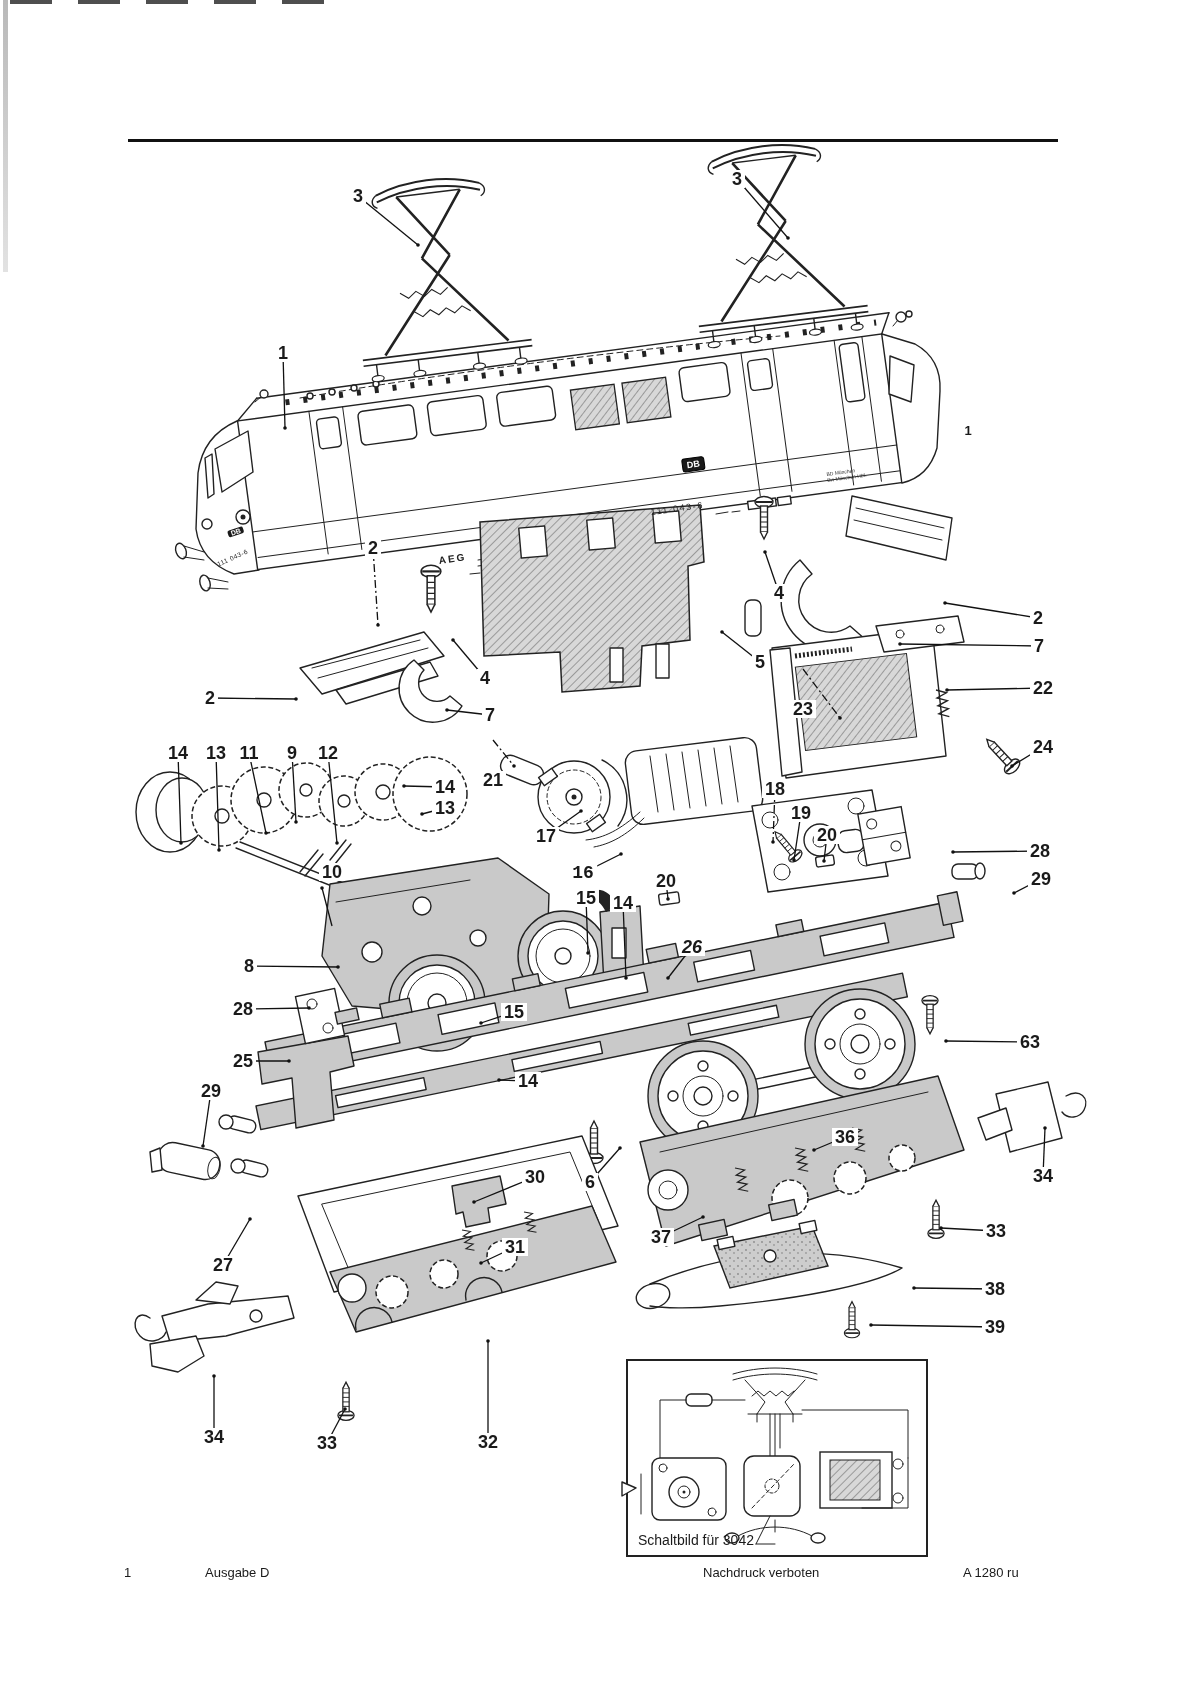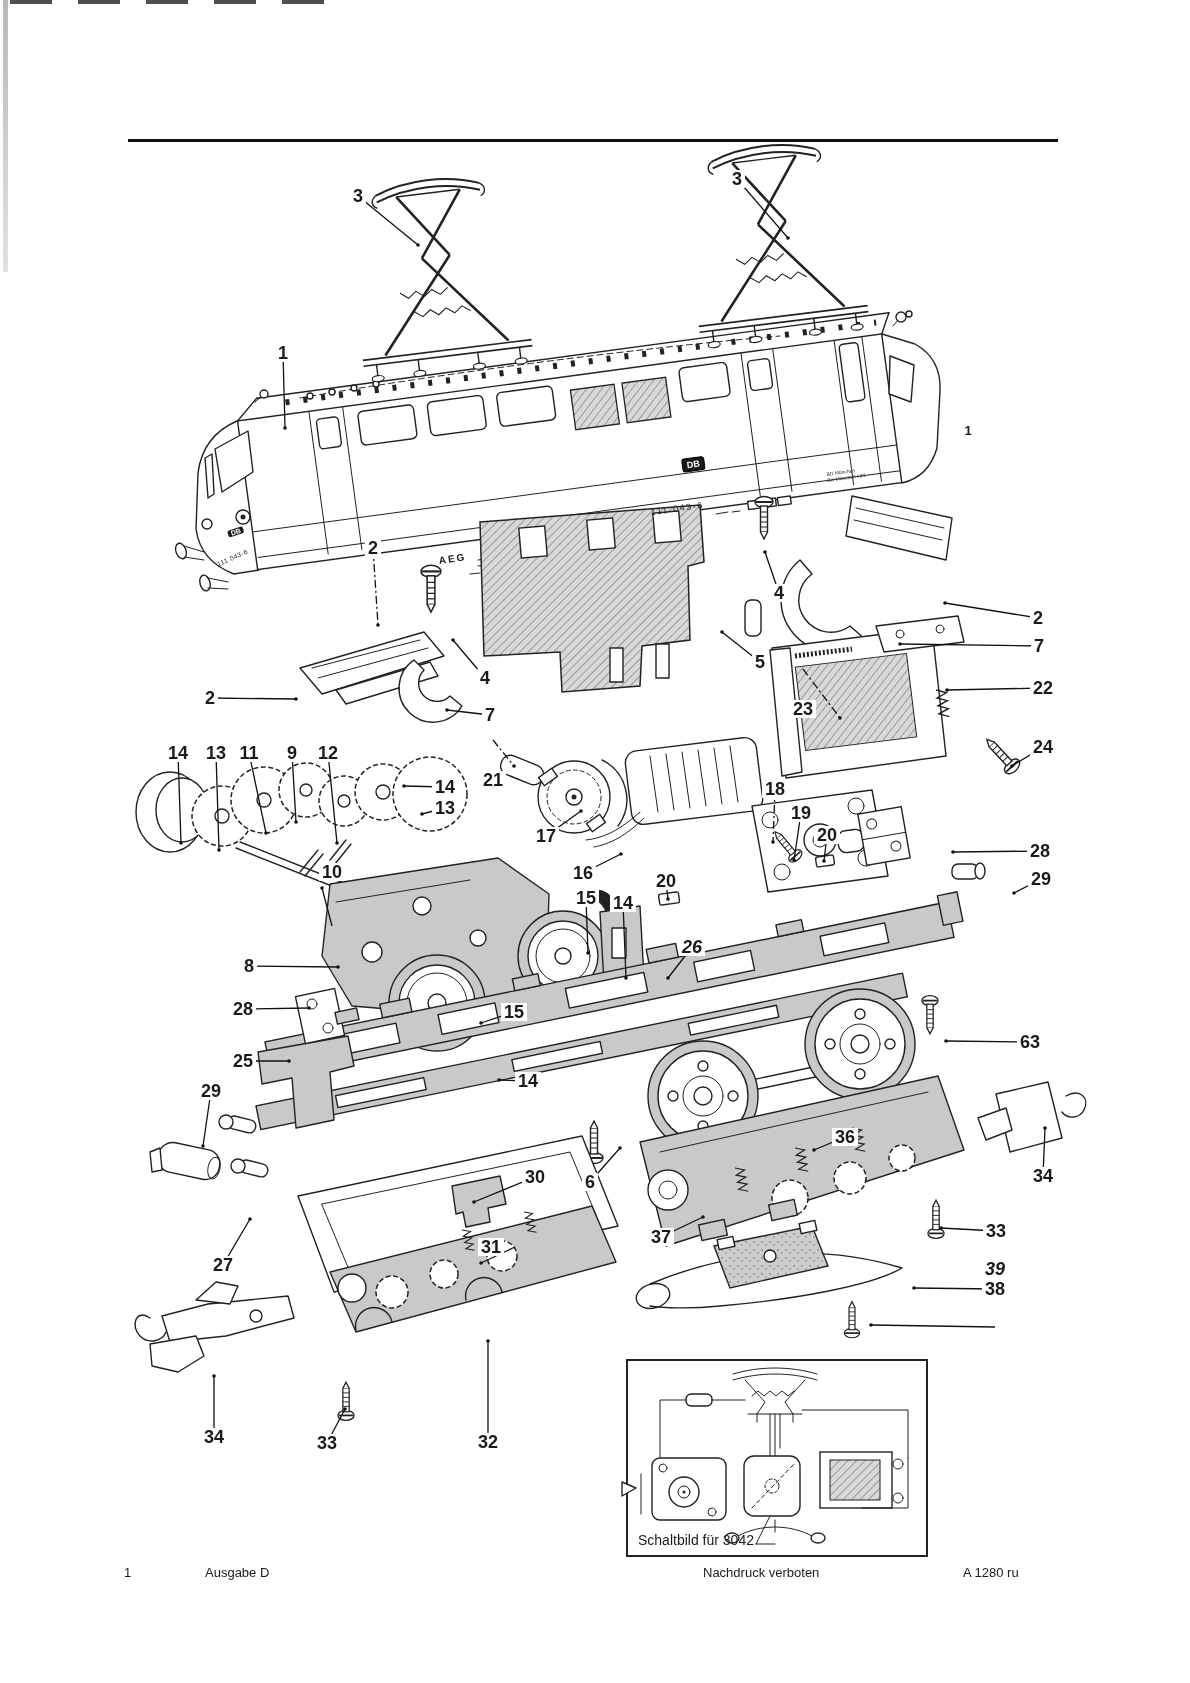--- a/index.html
+++ b/index.html
@@ -566,45 +566,45 @@
       <div class="callout" style="left: 216px; top: 753px;">13</div>
       <div class="callout" style="left: 249px; top: 753px;">11</div>
       <div class="callout" style="left: 292px; top: 753px;">9</div>
       <div class="callout" style="left: 328px; top: 753px;">12</div>
       <div class="callout" style="left: 445px; top: 787px;">14</div>
       <div class="callout" style="left: 445px; top: 808px;">13</div>
       <div class="callout" style="left: 775px; top: 789px;">18</div>
       <div class="callout" style="left: 801px; top: 813px;">19</div>
       <div class="callout" style="left: 827px; top: 835px;">20</div>
       <div class="callout" style="left: 546px; top: 836px;">17</div>
-      <div class="callout" style="left: 583px; top: 873px;">16</div>
+      <div class="callout" style="left: 583px; top: 873px; font-family: Liberation Mono, monospace;">16</div>
       <div class="callout" style="left: 666px; top: 881px;">20</div>
       <div class="callout" style="left: 586px; top: 898px;">15</div>
       <div class="callout" style="left: 623px; top: 903px;">14</div>
       <div class="callout" style="left: 692px; top: 947px; font-style: italic;">26</div>
       <div class="callout" style="left: 1040px; top: 851px;">28</div>
       <div class="callout" style="left: 1041px; top: 879px;">29</div>
       <div class="callout" style="left: 332px; top: 872px;">10</div>
       <div class="callout" style="left: 249px; top: 966px;">8</div>
       <div class="callout" style="left: 243px; top: 1009px;">28</div>
       <div class="callout" style="left: 514px; top: 1012px;">15</div>
       <div class="callout" style="left: 243px; top: 1061px;">25</div>
       <div class="callout" style="left: 211px; top: 1091px;">29</div>
       <div class="callout" style="left: 528px; top: 1081px;">14</div>
       <div class="callout" style="left: 1030px; top: 1042px;">63</div>
       <div class="callout" style="left: 845px; top: 1137px;">36</div>
       <div class="callout" style="left: 535px; top: 1177px;">30</div>
       <div class="callout" style="left: 590px; top: 1182px;">6</div>
       <div class="callout" style="left: 1043px; top: 1176px;">34</div>
       <div class="callout" style="left: 996px; top: 1231px;">33</div>
       <div class="callout" style="left: 661px; top: 1237px;">37</div>
-      <div class="callout" style="left: 491px; top: 1247px;">31</div>
+      <div class="callout" style="left: 515px; top: 1247px;">31</div>
       <div class="callout" style="left: 223px; top: 1265px;">27</div>
       <div class="callout" style="left: 995px; top: 1289px;">38</div>
-      <div class="callout" style="left: 995px; top: 1269px; font-style: italic;">39</div>
+      <div class="callout" style="left: 995px; top: 1327px;">39</div>
       <div class="callout" style="left: 214px; top: 1437px;">34</div>
       <div class="callout" style="left: 327px; top: 1443px;">33</div>
       <div class="callout" style="left: 488px; top: 1442px;">32</div>
     </div>
 
   <span class="mk db-side">DB</span>
   <span class="mk num-side">111 043-6</span>
   <div class="mk depot">
     <span style="display:block">BD München</span>
     <span style="display:block">Bw München Hbf.</span>

